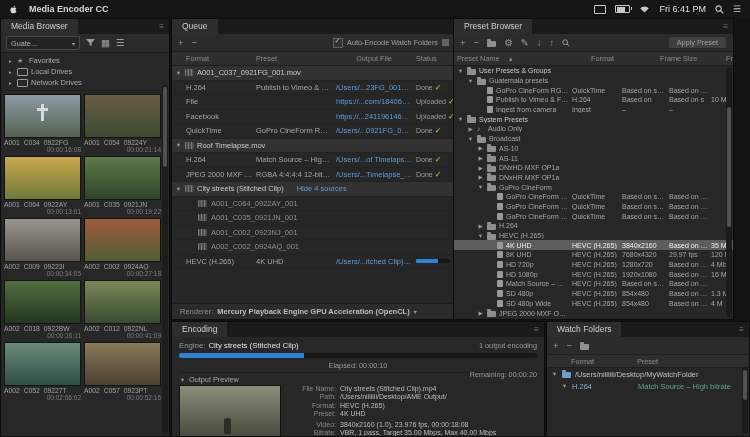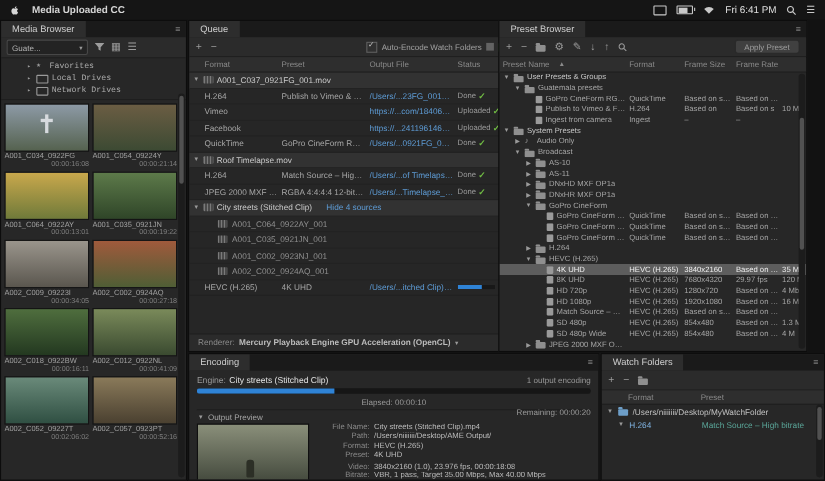--- a/index.html
+++ b/index.html
@@ -49,21 +49,21 @@
   .star{color:#9a9a9a;font-size:7px;width:9px;flex:none;line-height:1;}
   .check{color:var(--check-green);font-size:8px;font-weight:bold;}
 
   
   .media{left:0;top:18px;width:170px;height:419px;}
   .mb-toolbar{display:flex;align-items:center;gap:6px;height:18px;flex:none;padding:0 5px;
               background:#2b2b2b;border-bottom:1px solid #1e1e1e;}
   .mb-select{width:64px;height:12px;border:1px solid #474747;background:#232323;border-radius:2px;
              display:flex;align-items:center;justify-content:space-between;padding:0 4px;
              font-size:7.3px;color:#b5b5b5;}
-  .mb-tree{flex:none;padding:2px 16px;border-bottom:1px solid #1e1e1e;font-family:Liberation Mono, monospace;}
+  .mb-tree{flex:none;padding:2px 0;border-bottom:1px solid #1e1e1e;}
   .tree-item{display:flex;align-items:center;gap:3px;height:11px;font-size:7.5px;color:#ababab;padding-left:6px;}
   .mb-clips{flex:1;overflow:hidden;display:flex;flex-wrap:wrap;padding:3px 8px 0 3px;gap:3px;align-content:flex-start;}
   .clip{width:77px;}
   .thumb{width:77px;height:44px;border:1px solid #141414;box-sizing:border-box;position:relative;}
   .has-cross::before{content:"";position:absolute;left:36px;top:9px;width:3px;height:17px;background:#d6dade;}
   .has-cross::after{content:"";position:absolute;left:32px;top:13px;width:11px;height:3px;background:#d6dade;}
   .clip-name{font-size:6.8px;color:#a0a0a0;white-space:nowrap;overflow:hidden;text-overflow:ellipsis;margin-top:1px;}
   .clip-dur{font-size:6.5px;color:#7f7f7f;text-align:right;}
 
   
@@ -71,21 +71,21 @@
   .auto{margin-left:auto;display:flex;align-items:center;gap:4px;font-size:7.3px;color:#a2a2a2;}
   .cbx{width:8px;height:8px;border:1px solid #606060;background:#303030;position:relative;flex:none;}
   .cbx::after{content:"✓";position:absolute;top:-1.5px;left:.5px;font-size:7px;color:#c8c8c8;}
   .stop{width:7px;height:7px;background:#636363;flex:none;}
   .play{width:0;height:0;border-left:8px solid var(--play-green);border-top:4.5px solid transparent;border-bottom:4.5px solid transparent;flex:none;}
   .q-head{height:13px;flex:none;display:flex;align-items:center;background:#2e2e2e;
           border-bottom:1px solid #1d1d1d;font-size:7.3px;color:#8b8b8b;}
   .qc{flex:none;overflow:hidden;text-overflow:ellipsis;white-space:nowrap;padding-right:4px;box-sizing:border-box;}
   .qc.f{width:84px;padding-left:14px;}
   .qc.p{width:80px;}
-  .qc.o{width:80px;}
+  .qc.o{width:80px;text-align:center;}
   .q-rows{flex:1;position:relative;overflow:hidden;background:#262626;}
   .q-row{display:flex;align-items:center;height:13.5px;font-size:7.5px;color:#a6a6a6;border-bottom:1px solid #222;}
   .q-source{background:#323232;color:#cbcbcb;gap:3px;padding-left:3px;}
   .q-src-name{white-space:nowrap;}
   .q-link{color:var(--link-blue);margin-left:10px;white-space:nowrap;}
   .q-sub{padding-left:26px;gap:4px;color:#8f8f8f;text-align:right;}
   .q-out .qc.o{color:var(--link-blue);}
   .qc.s{width:44px;display:flex;align-items:center;gap:2px;}
   .st-text{font-size:7px;color:#9d9d9d;}
   .mini{width:34px;height:4px;background:#181818;border-radius:1px;overflow:hidden;}
@@ -93,21 +93,21 @@
   .renderer{height:15px;flex:none;display:flex;align-items:center;background:#2b2b2b;
             border-top:1px solid #1d1d1d;font-size:7.5px;padding:0 8px;gap:4px;}
   .r-label{color:#8b8b8b;}
   .r-value{color:#bdbdbd;white-space:nowrap;overflow:hidden;text-overflow:ellipsis;font-weight:bold;}
 
   
   .presetb{left:453px;top:18px;width:281px;height:302px;}
   .apply-btn{margin-left:auto;background:#404040;border:1px solid #2a2a2a;border-radius:3px;
              color:#9f9f9f;font-size:7.3px;padding:1px 8px;}
   .p-head{height:13px;flex:none;display:flex;align-items:center;background:#2e2e2e;
-          border-bottom:1px solid #1d1d1d;font-size:7.3px;color:#8b8b8b;white-space:nowrap;}
+          border-bottom:1px solid #1d1d1d;font-size:7.3px;color:#8b8b8b;white-space:nowrap;gap:19px;}
   .pc{flex:none;overflow:hidden;text-overflow:ellipsis;white-space:nowrap;box-sizing:border-box;padding-right:3px;}
   .pc.name{width:118px;display:flex;align-items:center;gap:3px;padding-left:3px;}
   .pc.fmt{width:50px;}
   .pc.size{width:47px;}
   .pc.rate{width:42px;}
   .pc.tgt{width:30px;}
   .sort{font-size:6px;color:#8b8b8b;}
   .p-rows{flex:1;position:relative;overflow:hidden;}
   .p-row{display:flex;align-items:center;height:9.7px;font-size:7px;color:#a6a6a6;}
   .p-row .ptext{white-space:nowrap;overflow:hidden;text-overflow:ellipsis;}
@@ -155,21 +155,21 @@
 <body>
 
 <div class="screen">
 
   <div class="menubar">
     <span class="apple">
       <svg width="9" height="11" viewBox="0 0 16 18">
           <path fill="#d6d6d6" d="M11.6 9.6c0-1.7 1.4-2.5 1.5-2.6-.8-1.2-2-1.3-2.5-1.4-1.1-.1-2 .6-2.6.6-.5 0-1.3-.6-2.2-.6-1.1 0-2.2.7-2.8 1.7-1.2 2-.3 5 .8 6.6.6.8 1.2 1.7 2.1 1.7.8 0 1.2-.5 2.2-.5s1.3.5 2.2.5 1.5-.8 2-1.6c.6-.9.9-1.8.9-1.9 0 0-1.6-.6-1.6-2.5zM9.9 4.5c.5-.6.8-1.4.7-2.2-.7 0-1.5.5-2 1-.4.5-.8 1.3-.7 2.1.8.1 1.5-.4 2-.9z"></path>
         </svg>
     </span>
-    <span class="mb-app">Media Uploaded CC</span>
+    <span class="mb-app">Media Encoder CC</span>
     <span id="menu-items" class="mb-items">
         <span class="mb-item"></span>
         <span class="mb-item"></span>
         <span class="mb-item"></span>
         <span class="mb-item"></span>
         <span class="mb-item"></span>
       </span>
     <span class="mb-right">
       <span class="mi">
           <span class="disp"></span>
@@ -318,21 +318,21 @@
         <div class="q-row q-out">
     <span class="qc f">H.264</span>
     <span class="qc p">Publish to Vimeo &amp; Facebook</span>
     <span class="qc o">/Users/...23FG_001_1.mp4</span>
     <span class="qc s">
       <span class="st-text">Done</span>
       <span class="check">✓</span>
     </span>
   </div>
         <div class="q-row q-out">
-    <span class="qc f">Vimeo</span>
+    <span class="qc f">File</span>
     <span class="qc p"></span>
     <span class="qc o">https://...com/184066142</span>
     <span class="qc s">
       <span class="st-text">Uploaded</span>
       <span class="check">✓</span>
     </span>
   </div>
         <div class="q-row q-out">
     <span class="qc f">Facebook</span>
     <span class="qc p"></span>

